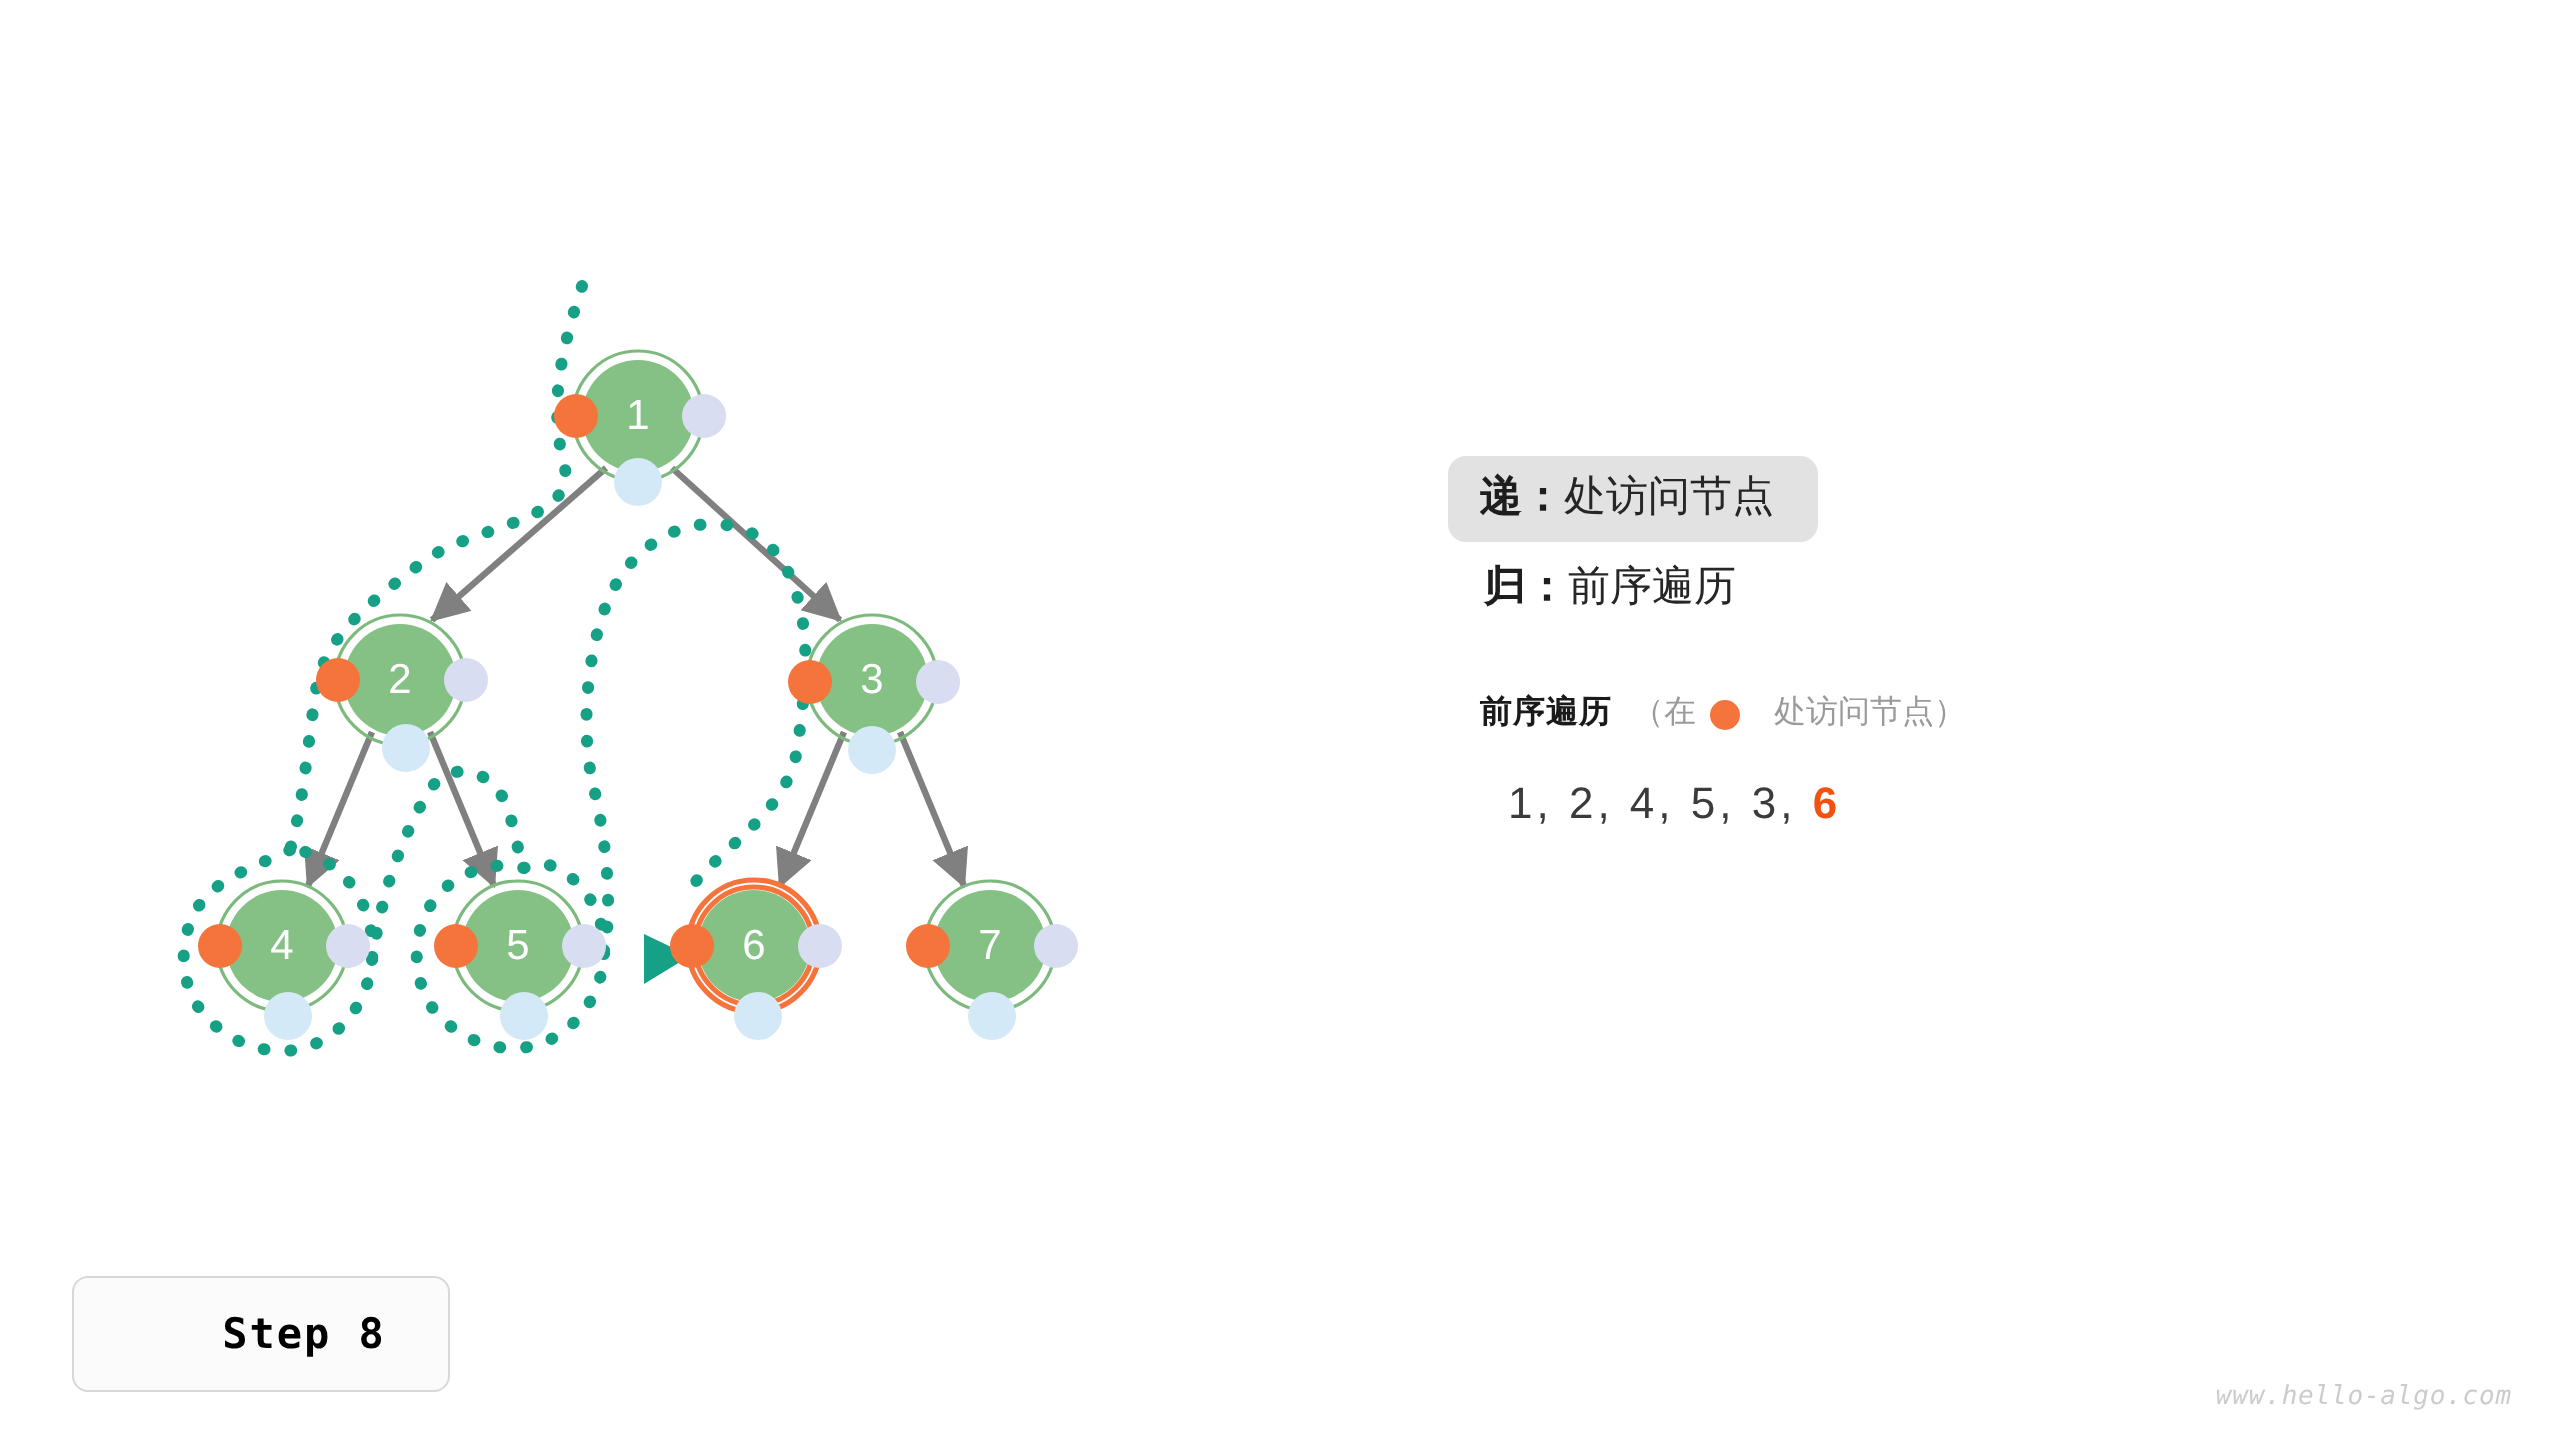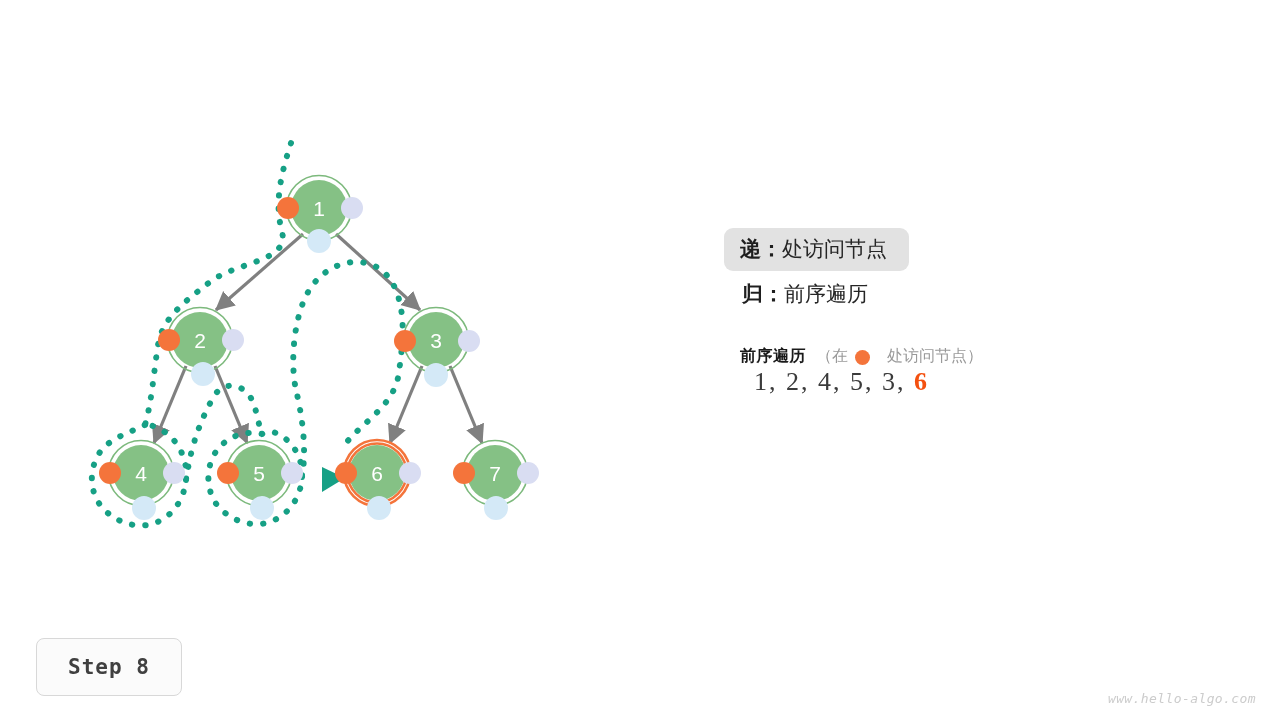--- a/index.html
+++ b/index.html
@@ -90,23 +90,24 @@
     height: 15px;
     border-radius: 50%;
     background: #f4743b;
     margin: 0 7px;
     vertical-align: middle;
     position: relative;
     top: 1px;
   }
 
   #sequence-line {
+    margin-top: 22px;
     padding-left: 14px;
-    font-family: Liberation Serif, serif;
-    font-size: 26px;
+    font-family: Liberation Sans, sans-serif;
+    font-size: 22px;
     color: #3b3b3b;
     letter-spacing: 2px;
     white-space: nowrap;
   }
   #sequence-line .seq-current {
     color: #f4500f;
     font-weight: bold;
   }
 
   
@@ -118,22 +119,23 @@
     height: 56px;
     border: 1px solid #d8d8d8;
     border-radius: 8px;
     background: #fbfbfb;
     display: flex;
     align-items: center;
     justify-content: center;
     font-family: "DejaVu Sans Mono", "Liberation Mono", monospace;
     font-size: 21px;
     font-weight: bold;
-    color: #404040;
+    color: #000000;
     letter-spacing: 1px;
+    padding-left: 43px;
   }
 
   
   #watermark {
     position: absolute;
     right: 24px;
     bottom: 14px;
     font-family: "DejaVu Sans Mono", "Liberation Mono", monospace;
     font-size: 13px;
     color: #cccccc;

